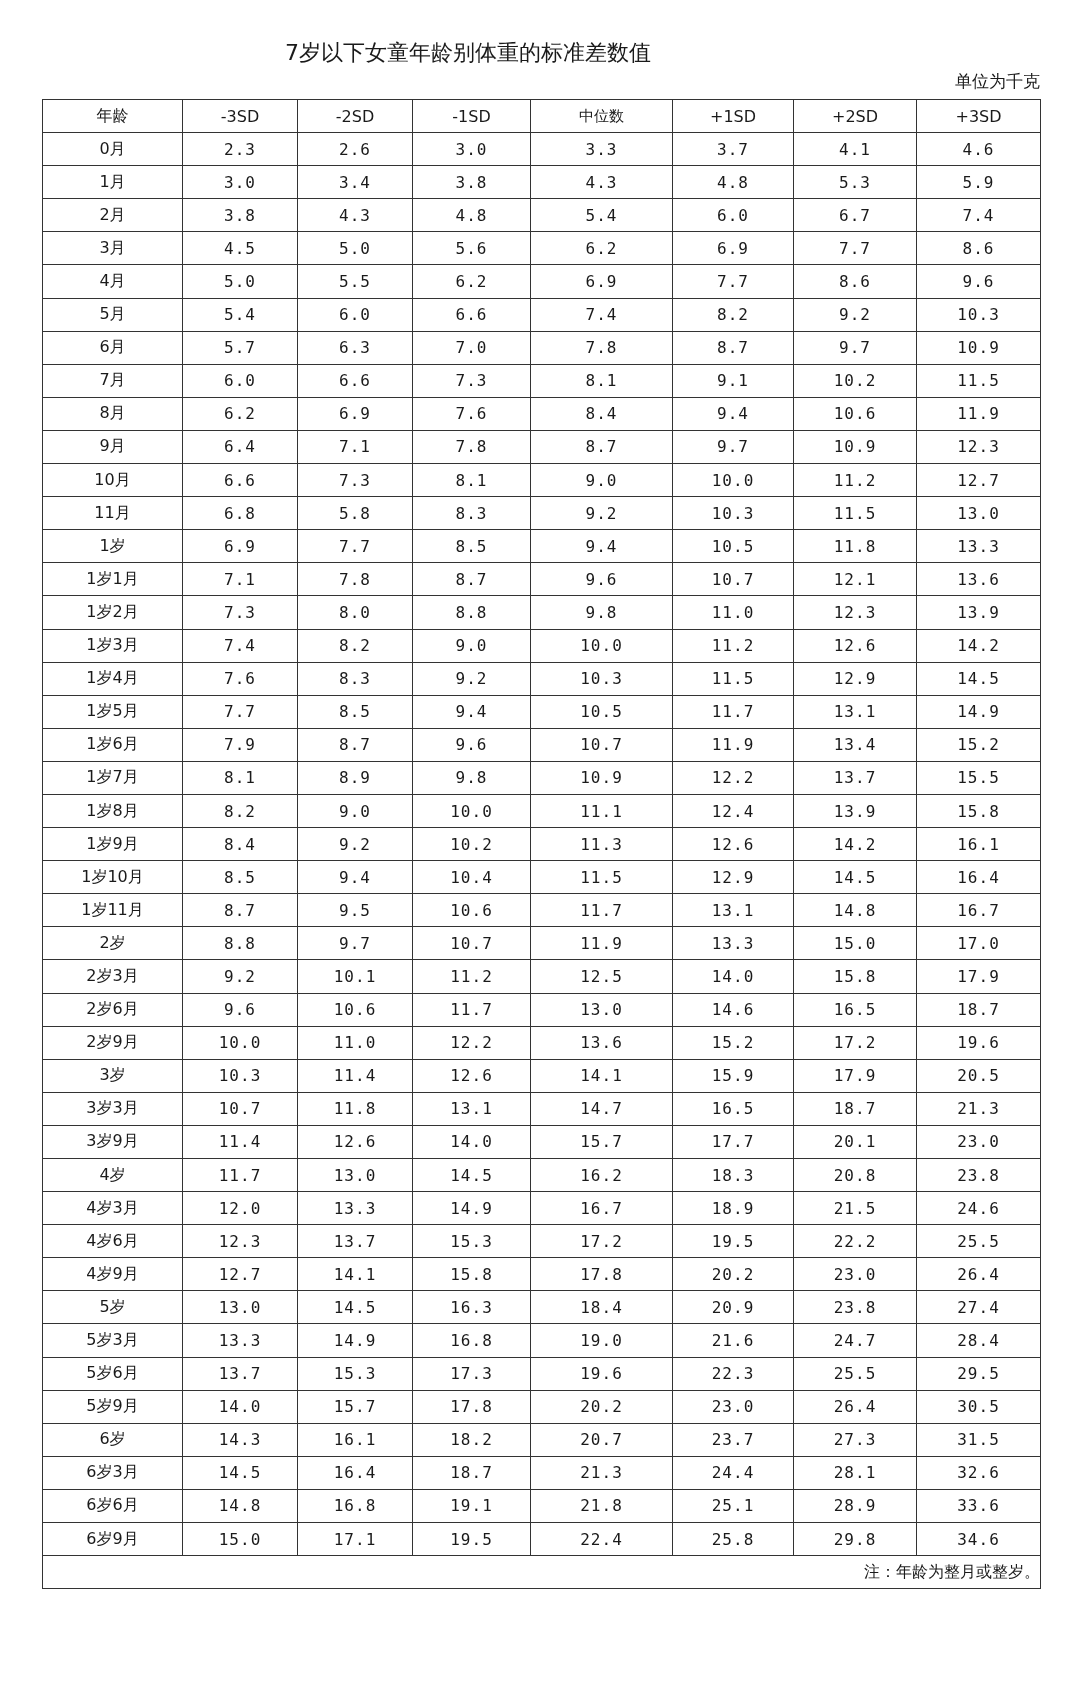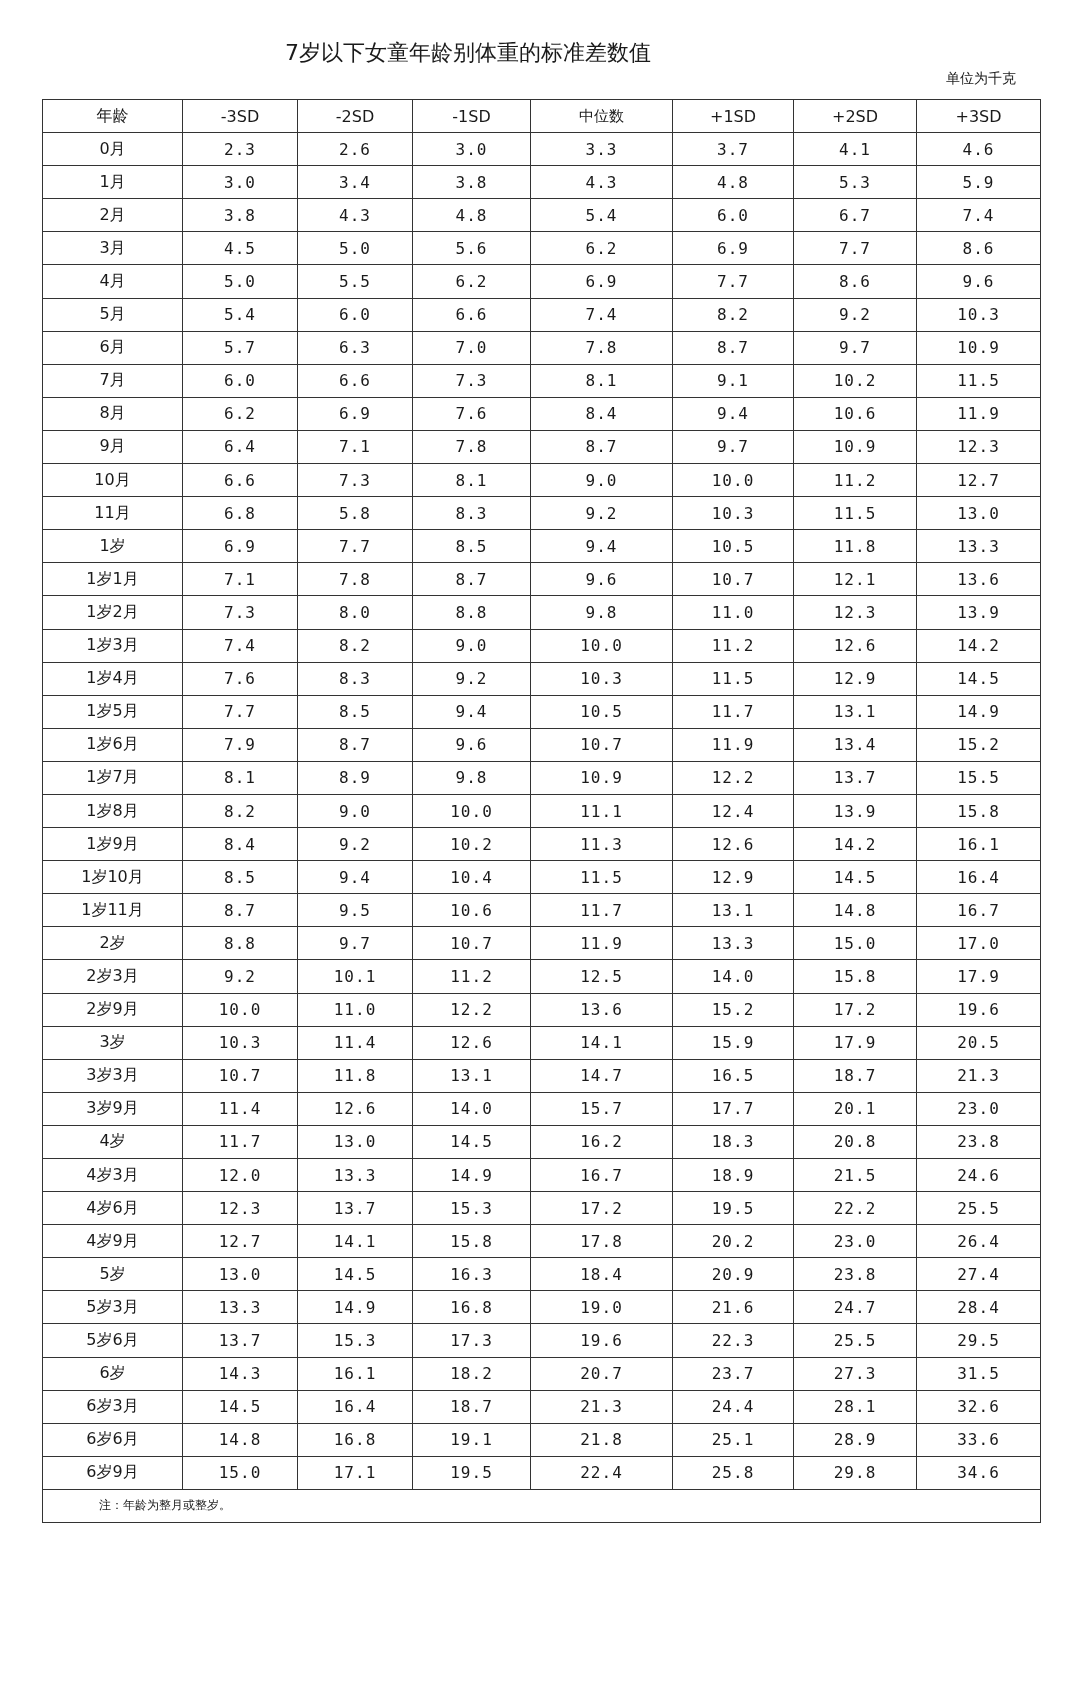--- a/index.html
+++ b/index.html
@@ -1,29 +1,29 @@
 <!DOCTYPE html>
 <html><head>
 <meta charset="utf-8">
 <style>
   html, body { margin: 0; padding: 0; background: #ffffff; }
   body { width: 1080px; height: 1693px; position: relative; overflow: hidden;
          font-family: "DejaVu Sans", "Liberation Sans", sans-serif; color: #1a1a1a; }
   .title { position: absolute; top: 38px; left: 0; width: 936px; text-align: center;
            font-size: 22px; letter-spacing: 0px; }
-  .unit { position: absolute; top: 70px; right: 64px; font-size: 14px; }
+  .unit { position: absolute; top: 70px; right: 40px; font-size: 17px; }
   table.grid { position: absolute; top: 99px; left: 42px; width: 998px;
                border-collapse: collapse; table-layout: fixed; }
   table.grid td, table.grid th { border: 1.5px solid #333; height: 32.1px; padding: 0;
                text-align: center; font-weight: normal; font-size: 16px; }
   table.grid th { font-size: 16px; }
   table.grid th.c-median { font-size: 15px; }
   table.grid td.age { font-size: 16px; margin-left: 45px; }
   table.grid td.num { font-family: "DejaVu Sans Mono", "Liberation Mono", monospace; font-size: 16px; letter-spacing: 1px; }
-  table.grid td.note { text-align: left; padding-left: 56px; font-size: 12px; height: 32px; }
+  table.grid td.note { text-align: right; padding-left: 20px; font-size: 16px; height: 32px; }
 </style>
 </head>
 <body>
 
 <div class="title">7岁以下女童年龄别体重的标准差数值</div>
 <div class="unit">单位为千克</div>
 
 <table class="grid">
   <colgroup>
     <col style="width:140px">
@@ -302,20 +302,30 @@
         <td class="age">2岁3月</td>
         <td class="num">9.2</td>
         <td class="num">10.1</td>
         <td class="num">11.2</td>
         <td class="num">12.5</td>
         <td class="num">14.0</td>
         <td class="num">15.8</td>
         <td class="num">17.9</td>
       </tr>
       <tr>
+        <td class="age">2岁6月</td>
+        <td class="num">9.6</td>
+        <td class="num">10.6</td>
+        <td class="num">11.7</td>
+        <td class="num">13.0</td>
+        <td class="num">14.6</td>
+        <td class="num">16.5</td>
+        <td class="num">18.7</td>
+      </tr>
+      <tr>
         <td class="age">2岁9月</td>
         <td class="num">10.0</td>
         <td class="num">11.0</td>
         <td class="num">12.2</td>
         <td class="num">13.6</td>
         <td class="num">15.2</td>
         <td class="num">17.2</td>
         <td class="num">19.6</td>
       </tr>
       <tr>
@@ -410,20 +420,30 @@
       </tr>
       <tr>
         <td class="age">5岁6月</td>
         <td class="num">13.7</td>
         <td class="num">15.3</td>
         <td class="num">17.3</td>
         <td class="num">19.6</td>
         <td class="num">22.3</td>
         <td class="num">25.5</td>
         <td class="num">29.5</td>
+      </tr>
+      <tr>
+        <td class="age">5岁9月</td>
+        <td class="num">14.0</td>
+        <td class="num">15.7</td>
+        <td class="num">17.8</td>
+        <td class="num">20.2</td>
+        <td class="num">23.0</td>
+        <td class="num">26.4</td>
+        <td class="num">30.5</td>
       </tr>
       <tr>
         <td class="age">6岁</td>
         <td class="num">14.3</td>
         <td class="num">16.1</td>
         <td class="num">18.2</td>
         <td class="num">20.7</td>
         <td class="num">23.7</td>
         <td class="num">27.3</td>
         <td class="num">31.5</td>

